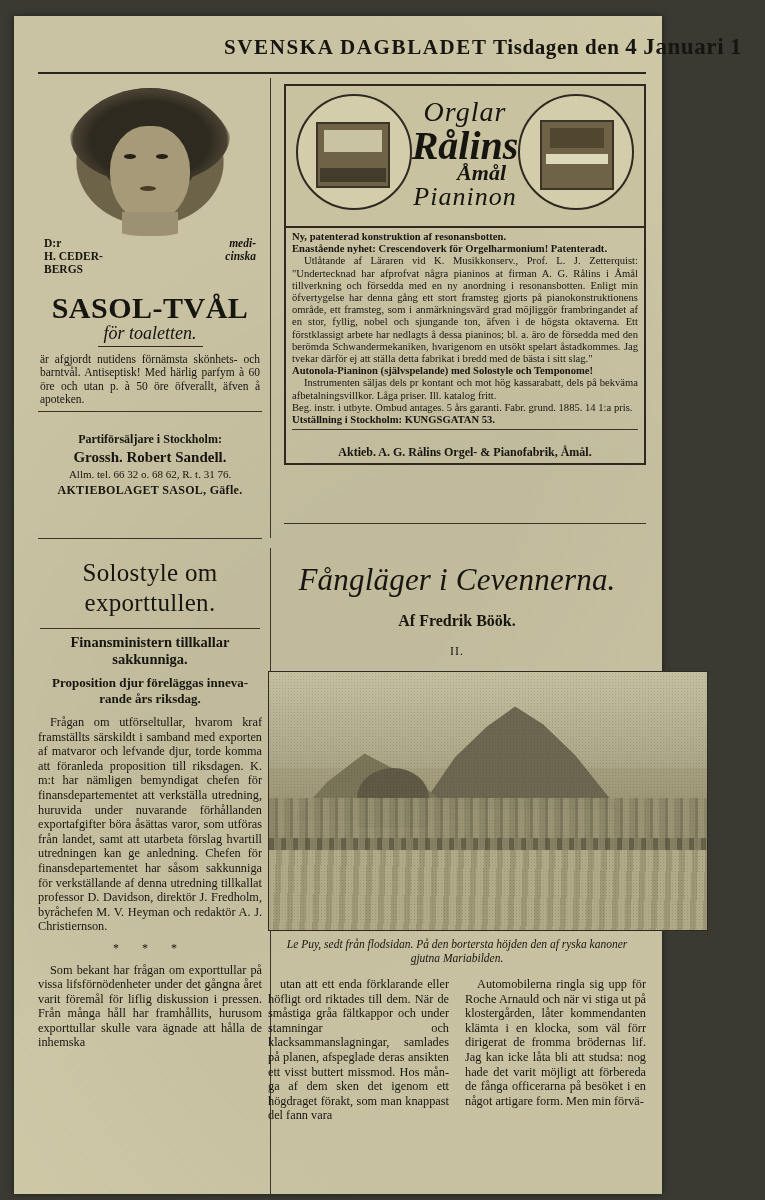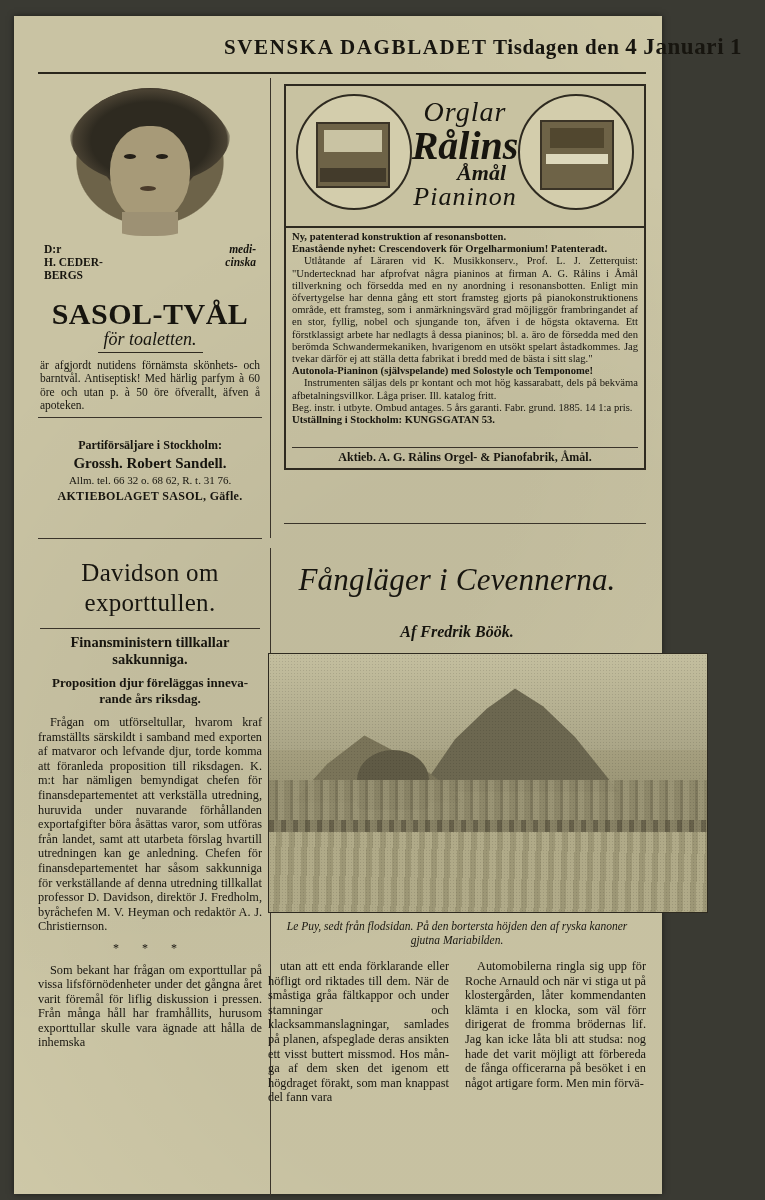--- a/index.html
+++ b/index.html
@@ -83,21 +83,21 @@
   .portrait .eye.r{left:92px;}
   .portrait .mouth{
     position:absolute;left:76px;top:98px;width:16px;height:5px;border-radius:50%;
     background:#4a3b2b;
   }
   .portrait .neck{
     position:absolute;left:58px;top:124px;width:56px;height:30px;
     background:#9d9174;
   }
   .sasol-caption{
-    position:relative;height:52px;margin-top:7px;
+    position:relative;height:52px;margin-top:1px;
   }
   .cap-left{position:absolute;left:6px;top:0;font-size:11.5px;line-height:13px;text-align:left;font-weight:bold;}
   .cap-right{position:absolute;right:6px;top:0;font-size:11.5px;line-height:13px;text-align:right;font-style:italic;font-weight:bold;}
   .sasol-title{
     font-size:30px;font-weight:bold;letter-spacing:.5px;
     font-family:"Liberation Serif", serif;
     margin-top:2px;
   }
   .sasol-sub{
     font-size:18px;font-style:italic;margin-top:-2px;
@@ -173,22 +173,22 @@
   }
   .ralin-text{
     border:2px solid #2e2a20;border-top:0;
     padding:3px 6px 5px 6px;
     font-size:10.6px;line-height:12.2px;text-align:justify;
   }
   .ralin-text p{margin:0;text-indent:12px;}
   .ralin-text .c{text-align:left;text-indent:0;}
   .ralin-text .b{font-weight:bold;}
   .ralin-text .foot{
-    text-align:center;font-weight:bold;font-size:12px;margin-top:21px;
-    border-top:1px solid #3a342a;padding-top:3px;
+    text-align:center;font-weight:bold;font-size:12px;margin-top:3px;
+    border-top:1px solid #3a342a;padding-top:16px;
   }
   
   .col-left{
     position:absolute;left:0;top:470px;width:224px;
   }
   .head-1{
     font-size:25px;text-align:center;line-height:30px;margin-top:10px;
     letter-spacing:.3px;
   }
   .head-1 .l2{display:block;}
@@ -206,21 +206,21 @@
   .body-col p{margin:0;text-indent:12px;}
   .stars{text-align:center;letter-spacing:10px;font-size:12px;margin:7px 0 7px 0;}
   
   .col-main{
     position:absolute;left:230px;top:470px;right:0;
   }
   .art-title{
     font-size:31px;font-style:italic;text-align:center;margin-top:14px;letter-spacing:.2px;
   }
   .art-author{
-    font-size:16px;font-style:italic;text-align:center;margin-top:25px;font-weight:bold;
+    font-size:16px;text-align:center;margin-top:14px;font-weight:bold;
   }
   .art-num{
     font-size:12px;text-align:center;margin-top:14px;letter-spacing:1px;
   }
   .photo{
     position:relative;margin:12px auto 0 auto;width:438px;height:258px;
     border:1px solid #2e2a20;
     overflow:hidden;
     background:linear-gradient(#b3ad8d,#a39d7d 40%,#8e8a6c 70%,#7e7a5e);
   }
@@ -344,21 +344,21 @@
         <p class="c b">Autonola-Pianinon (självspelande) med Solostyle och Temponome!</p>
         <p>Instrumenten säljas dels pr kontant och mot hög kassarabatt, dels på bekväma afbetalningsvillkor. Låga priser. Ill. katalog fritt.</p>
         <p class="c">Beg. instr. i utbyte. Ombud antages. 5 års garanti. Fabr. grund. 1885. 14 1:a pris.</p>
         <p class="c b">Utställning i Stockholm: KUNGSGATAN 53.</p>
         <div class="foot">Aktieb. A. G. Rålins Orgel- &amp; Pianofabrik, Åmål.</div>
       </div>
     </div>
 
     <div class="col-left">
       <div class="head-1">
-        <span>Davidson om</span>
+        <span>Solostyle om</span>
         <span class="l2">exporttullen.</span>
       </div>
       <div class="subhead-rule"></div>
       <div class="head-2">
         <span>Finansministern tillkallar</span><br>
         <span>sakkunniga.</span>
       </div>
       <div class="head-3">
         <span>Proposition djur föreläggas inneva-</span><br>
         <span>rande års riksdag.</span>
@@ -366,20 +366,21 @@
       <div class="body-col">
         <p>Frågan om utförseltullar, hvarom kraf framställts särskildt i samband med exporten af matvaror och lefvande djur, torde komma att föranleda propo­sition till riksdagen. K. m:t har näm­ligen bemyndigat chefen för finansde­partementet att verkställa utredning, huruvida under nuvarande förhållanden exportafgifter böra åsättas varor, som utföras från landet, samt att utarbeta förslag hvartill utredningen kan ge an­ledning. Chefen för finansdepartemen­tet har såsom sakkunniga för verkstäl­lande af denna utredning tillkallat professor D. Davidson, direktör J. Fredholm, byråchefen M. V. Heyman och redaktör A. J. Christiernson.</p>
         <div class="stars">* * *</div>
         <p>Som bekant har frågan om exporttul­lar på vissa lifsförnödenheter under det gångna året varit föremål för liflig dis­kussion i pressen. Från många håll har framhållits, hurusom exporttullar skulle vara ägnade att hålla de inhemska</p>
       </div>
     </div>
 
     <div class="col-main">
       <div class="art-title">Fångläger i Cevennerna.</div>
       <div class="art-author">Af Fredrik Böök.</div>
+      <div class="art-num">II.</div>
 
       <div class="photo">
         <div class="sky"></div>
         <div class="hill"></div>
         <div class="hill2"></div>
         <div class="dome"></div>
         <div class="town"></div>
         <div class="trees"></div>
         <div class="field"></div>
         <div class="grain"></div>

